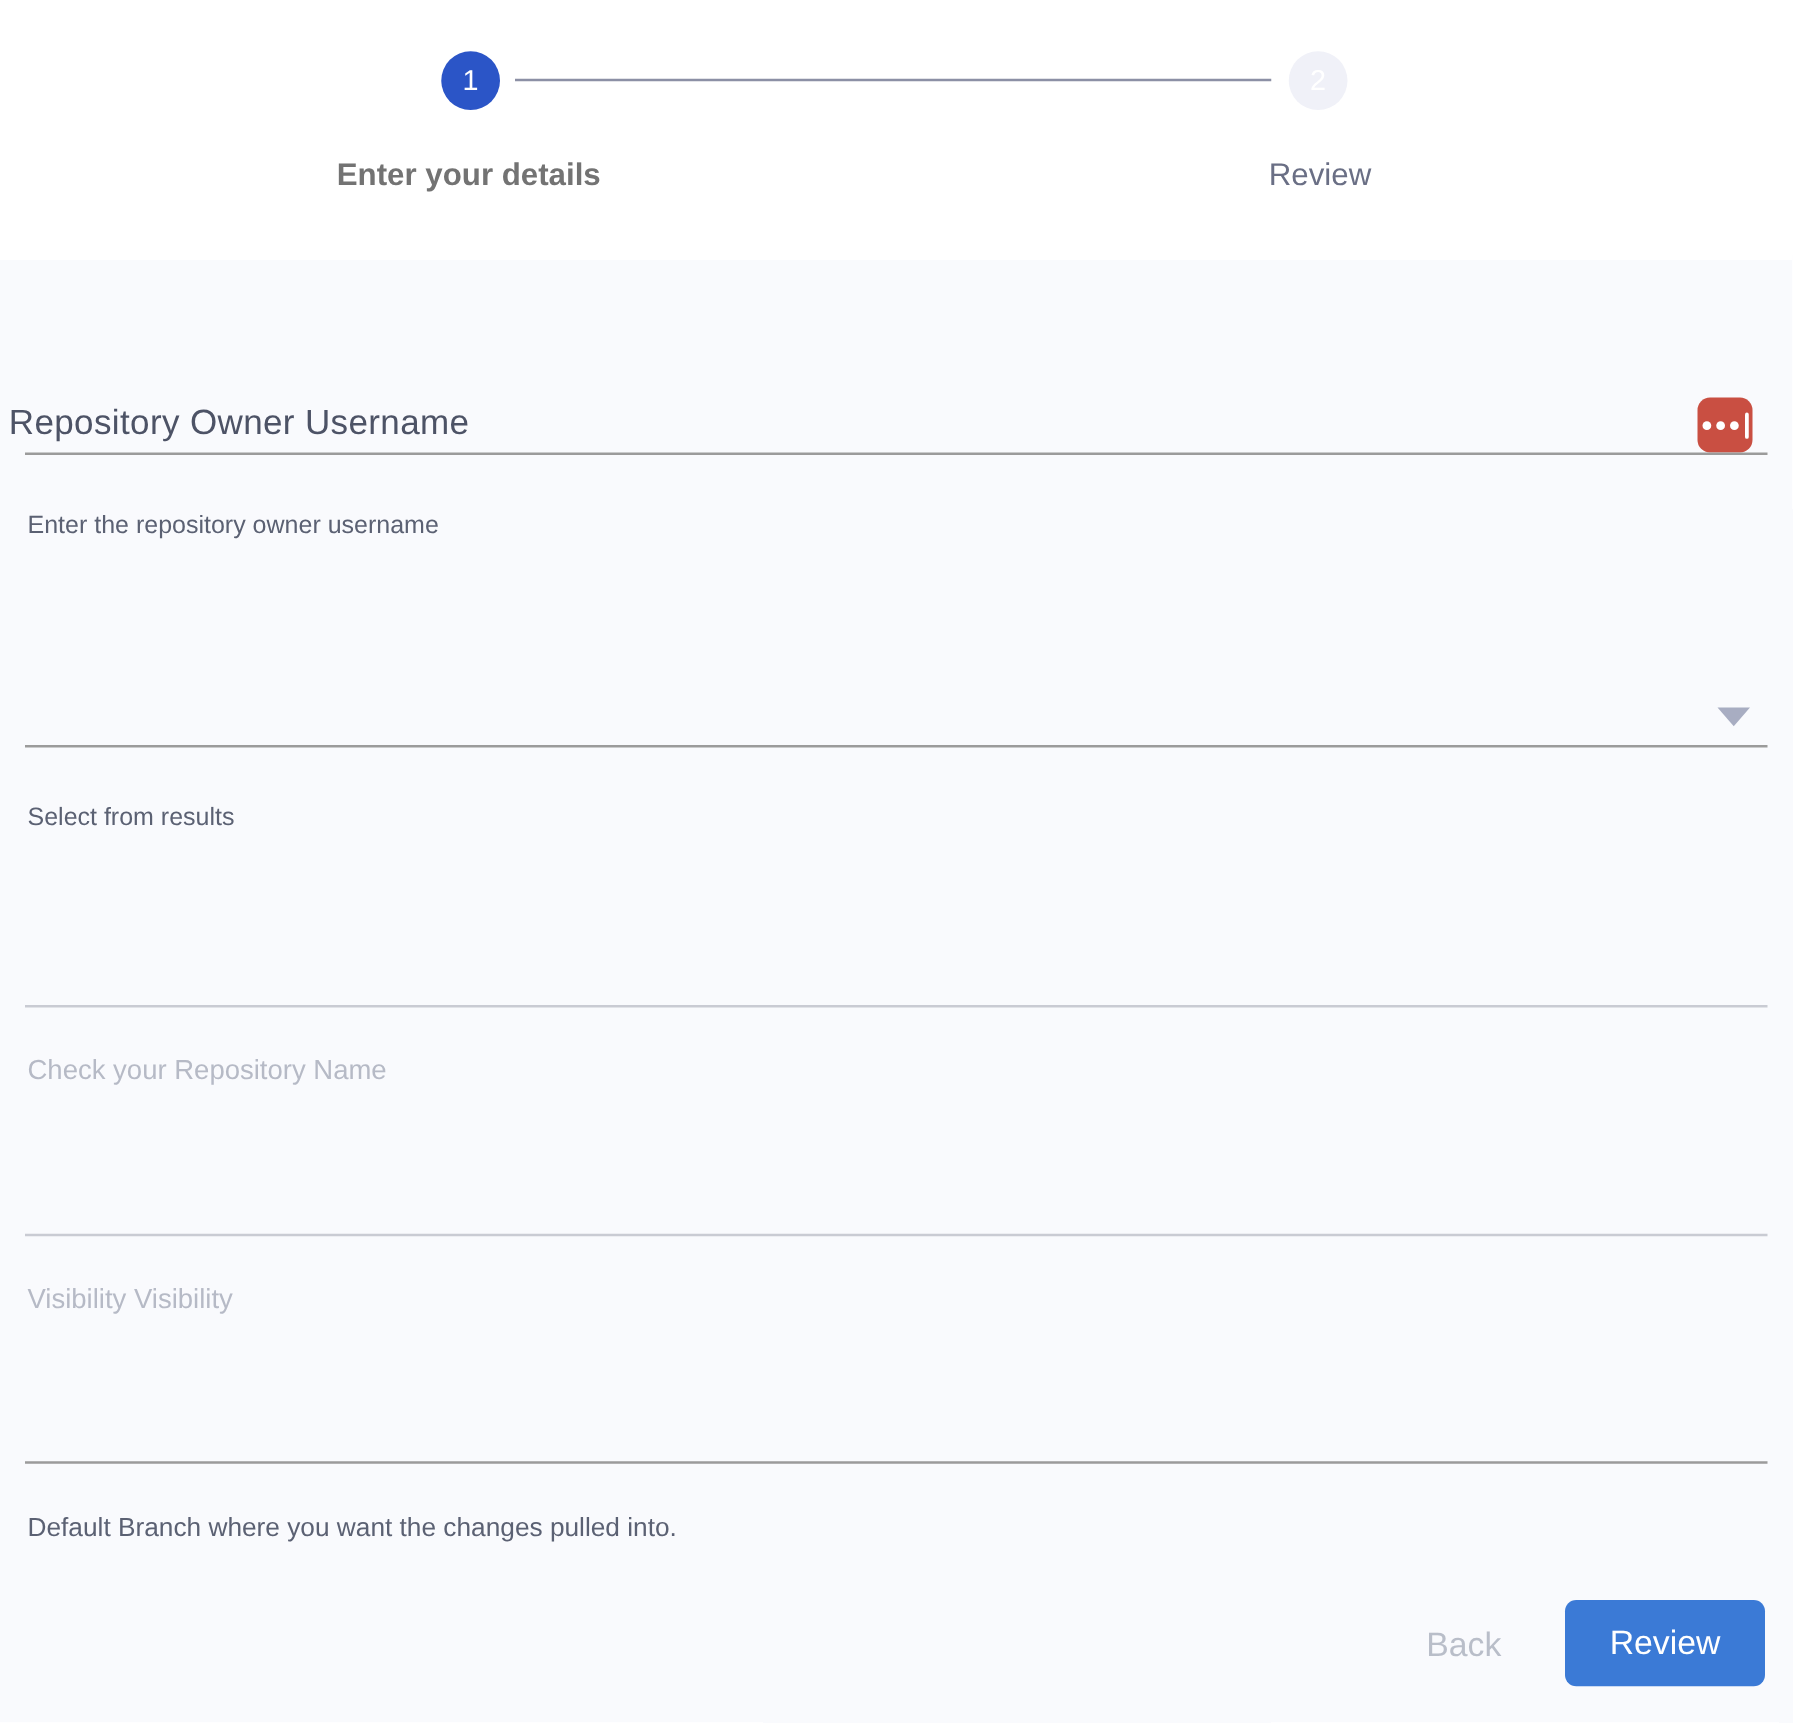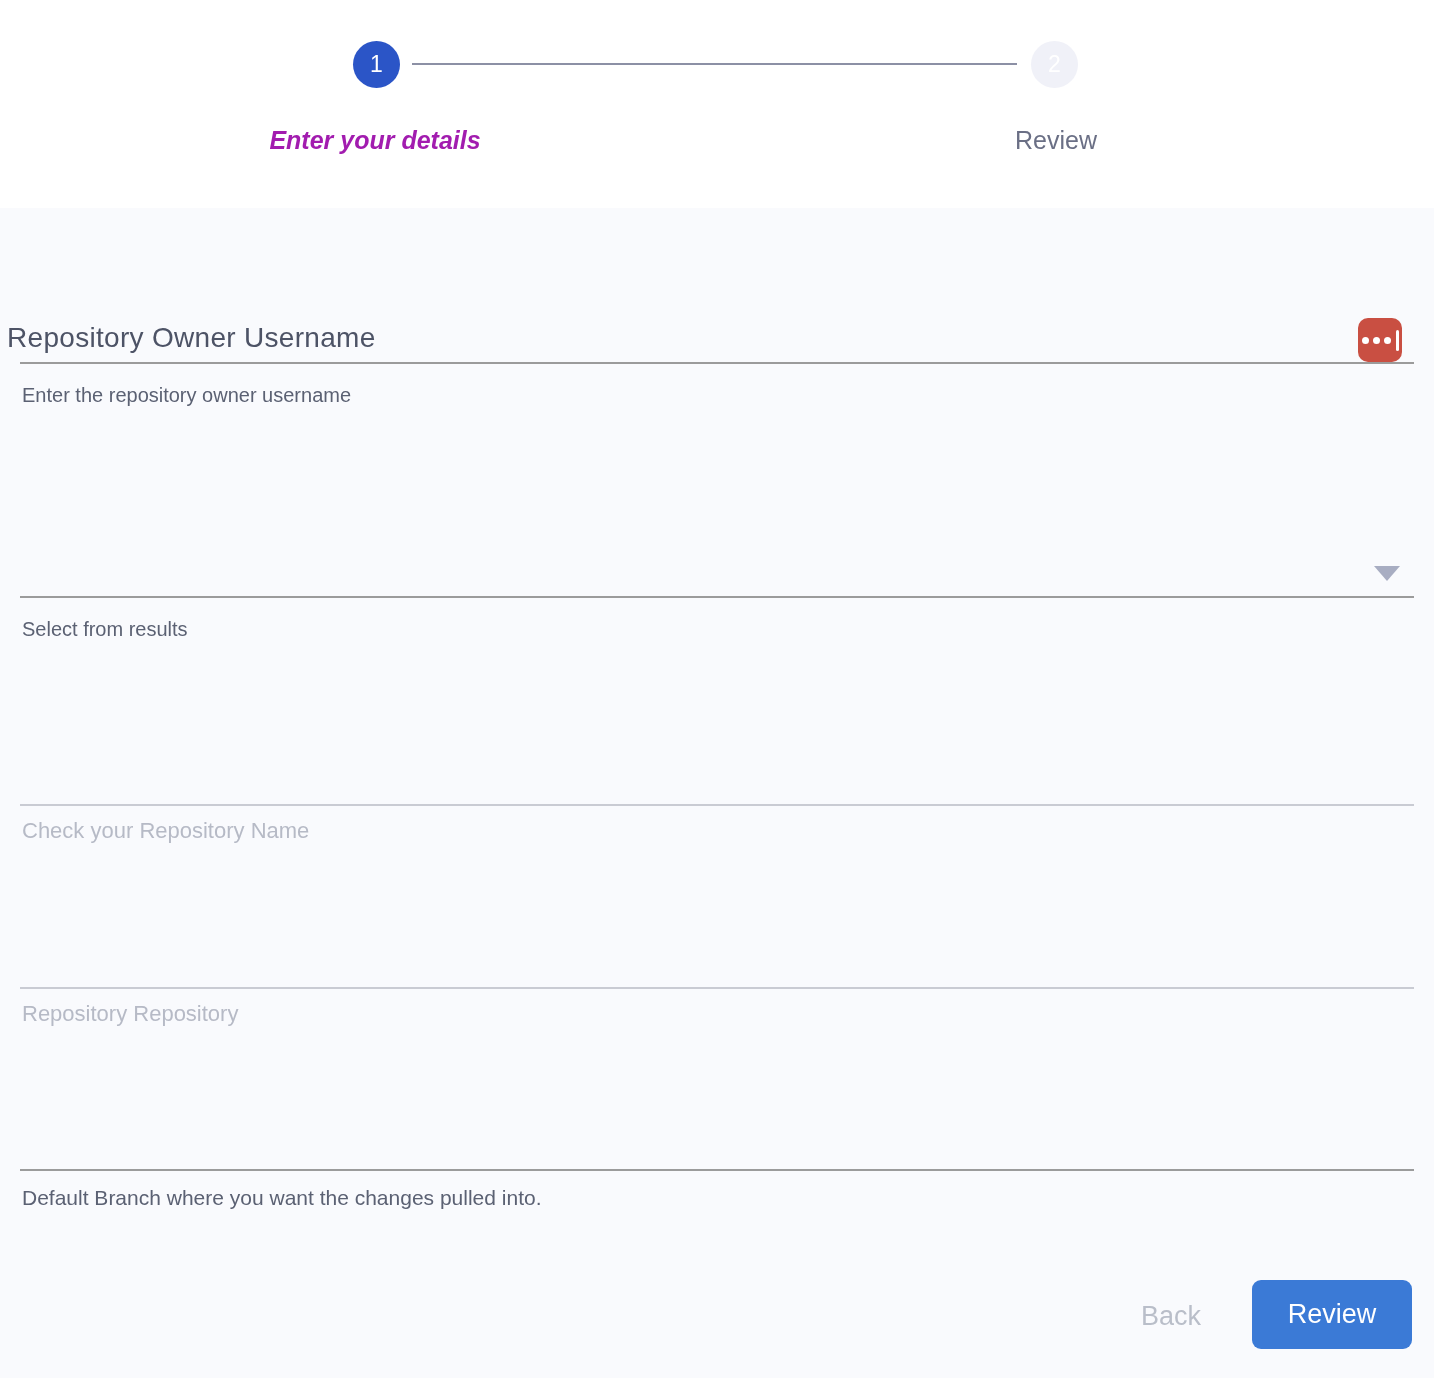--- a/index.html
+++ b/index.html
@@ -12,27 +12,27 @@
 
   
   .step-circle {
     position:absolute; width:47px; height:47px; border-radius:50%;
     display:flex; align-items:center; justify-content:center; font-size:23px;
   }
   .step-circle.active { left:353px; top:41px; background:#2b55c7; color:#ffffff; }
   .step-circle.upcoming { left:1031px; top:41px; background:#f0f1f8; color:#ffffff; }
   .connector { position:absolute; left:412px; top:63px; width:605px; height:2px; background:#8c90a5; }
   .step-label { position:absolute; top:126px; width:400px; text-align:center; font-size:25px; }
-  .step-label.active { left:175px; font-weight:600; color:#a21caf;font-style:italic; }
+  .step-label.active { left:175px; font-weight:600; color:#737373; }
   .step-label.upcoming { left:856px; font-weight:400; color:#6a6f85; }
 
   
   .underline { position:absolute; left:20px; width:1394px; height:2px; background:#9b9b9b; }
   .underline.light { background:#c9cbd3; }
-  .helper { position:absolute; left:22px; font-size:20px; color:#5b6173; white-space:nowrap; }
+  .helper { position:absolute; left:22px; font-size:20px; color:#5b6173; white-space:nowrap;margin-top:25px; }
   .helper.disabled { font-size:22px; color:#b6bac6; }
   .helper.wide { font-size:21px; }
 
   .owner-input {
     position:absolute; left:7px; top:316px; width:1320px; height:44px;
     background:transparent; border:none; outline:none;
     font-family:inherit; font-size:28px; color:#4d5366; letter-spacing:0.3px;
   }
   .owner-input::placeholder { color:#4d5366; opacity:1; }
 
@@ -96,21 +96,21 @@
   <div class="helper" style="top:384px;">Enter the repository owner username</div>
 
   <div class="chevron"></div>
   <div class="underline" style="top:596px;"></div>
   <div class="helper" style="top:618px;">Select from results</div>
 
   <div class="underline light" style="top:804px;"></div>
   <div class="helper disabled" style="top:818px;">Check your Repository Name</div>
 
   <div class="underline light" style="top:987px;"></div>
-  <div class="helper disabled" style="top:1001px;">Repository Repository</div>
+  <div class="helper disabled" style="top:1001px;">Visibility Visibility</div>
 
   <div class="underline" style="top:1169px;"></div>
   <div class="helper wide" style="top:1186px;">Default Branch where you want the changes pulled into.</div>
 
   <button class="back-btn">Back</button>
   <button class="review-btn">Review</button>
 
 </div>
 
 </body></html>

